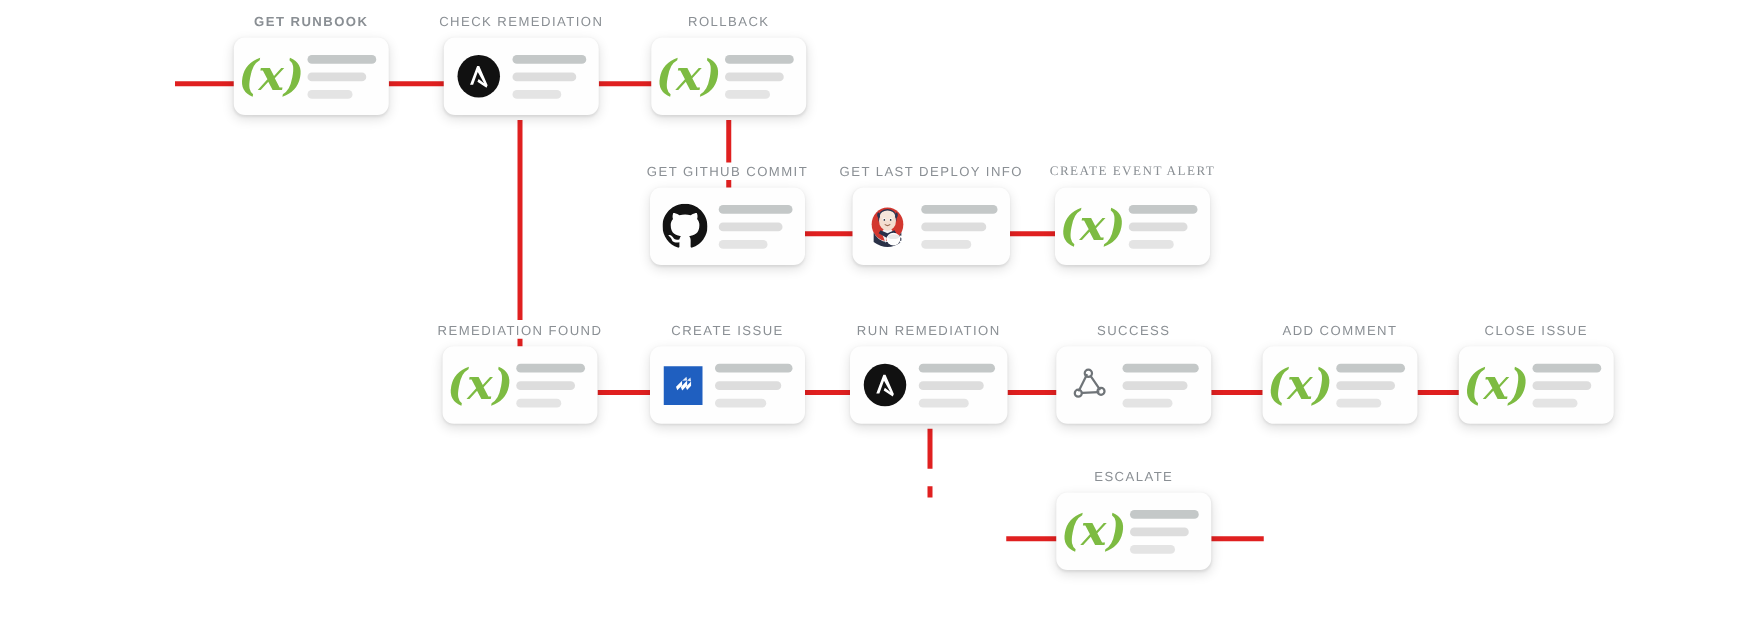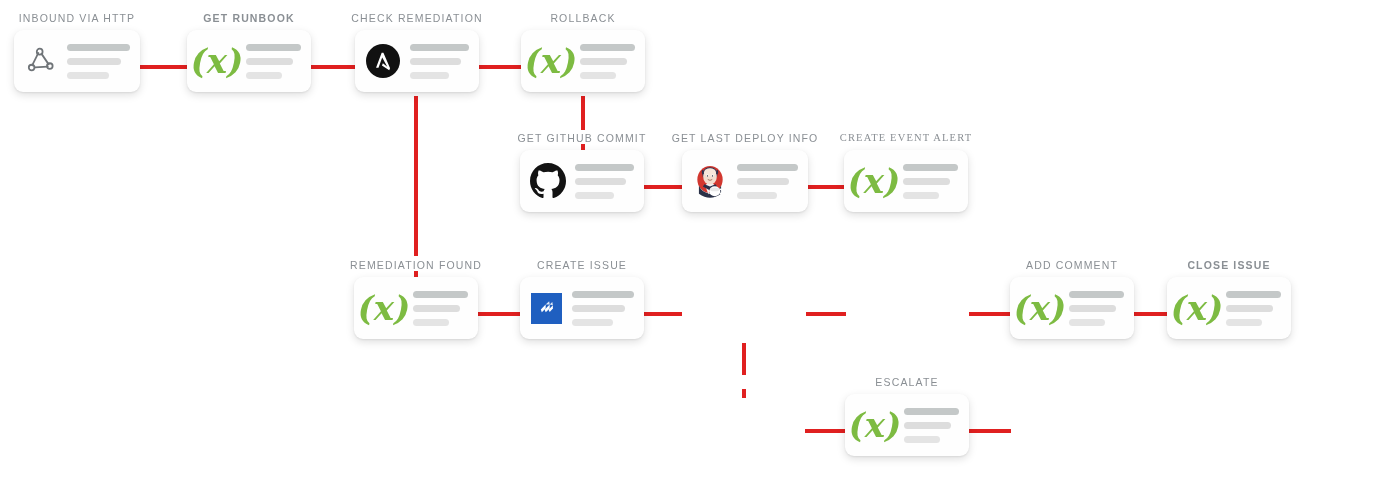--- a/index.html
+++ b/index.html
@@ -88,42 +88,20 @@
     <div class="conn v" style="background: rgb(224, 32, 32); left: 414px; top: 271px; height: 9px;"></div>
     <div class="conn h" style="background: rgb(224, 32, 32); left: 478px; top: 312px; width: 43px;"></div>
     <div class="conn h" style="background: rgb(224, 32, 32); left: 644px; top: 312px; width: 38px;"></div>
     <div class="conn h" style="background: rgb(224, 32, 32); left: 806px; top: 312px; width: 40px;"></div>
     <div class="conn h" style="background: rgb(224, 32, 32); left: 969px; top: 312px; width: 42px;"></div>
     <div class="conn h" style="background: rgb(224, 32, 32); left: 1134px; top: 312px; width: 34px;"></div>
     <div class="conn v" style="background: rgb(224, 32, 32); left: 742px; top: 343px; height: 32px;"></div>
     <div class="conn v" style="background: rgb(224, 32, 32); left: 742px; top: 389px; height: 9px;"></div>
     <div class="conn h" style="background: rgb(224, 32, 32); left: 805px; top: 429px; width: 41px;"></div>
     <div class="conn h" style="background: rgb(224, 32, 32); left: 969px; top: 429px; width: 42px;"></div>
-    <div class="node" style="left: 14px; top: 12px; width: 126px; height: 80px;">
-      <div class="node-label" style="color: rgb(138, 143, 148);">INBOUND VIA HTTP</div>
-      <div class="card" style="width: 126px; height: 62px; background: rgb(254, 254, 254); padding: 0px 10px 0px 8px;">
-        <span class="card-icon" style="width:38px;height:38px;">
-    <svg class="wh" width="30" height="30" viewBox="0 0 32 32" aria-hidden="true">
-      <g fill="none" stroke="#6f7478" stroke-width="1.9" stroke-linecap="round" stroke-linejoin="round">
-        <path d="M13.2 7.4 L6.6 20.6"></path>
-        <path d="M9.6 22.8 L23.2 22.0"></path>
-        <path d="M24.2 19.6 L16.6 8.4"></path>
-      </g>
-      <circle cx="14.6" cy="6.0" r="3.1" fill="none" stroke="#6f7478" stroke-width="1.9"></circle>
-      <circle cx="6.0" cy="23.0" r="3.0" fill="none" stroke="#6f7478" stroke-width="1.9"></circle>
-      <circle cx="25.4" cy="21.4" r="3.0" fill="none" stroke="#6f7478" stroke-width="1.9"></circle>
-    </svg>
-  </span>
-        <div class="card-lines" style="margin-left: 7px;">
-          <div class="ln ln1" style="width: 100%;"></div>
-          <div class="ln ln2" style="width: 86%;"></div>
-          <div class="ln ln3" style="width: 66%;"></div>
-        </div>
-      </div>
-    </div>
     <div class="node" style="left: 187px; top: 12px; width: 124px; height: 80px;">
       <div class="node-label" style="color: rgb(138, 143, 148); font-weight: bold;">GET RUNBOOK</div>
       <div class="card" style="width: 124px; height: 62px; background: rgb(254, 254, 254); padding: 0px 10px 0px 8px;">
         <span class="card-icon" style="width:44px;height:40px;">
     <span class="ic-x" style="font-size:34px;color:#7dbb42;">(<span style="letter-spacing:0;">x</span>)</span>
   </span>
         <div class="card-lines" style="margin-left: 7px;">
           <div class="ln ln1" style="width: 100%;"></div>
           <div class="ln ln2" style="width: 86%;"></div>
           <div class="ln ln3" style="width: 66%;"></div>
@@ -246,35 +224,74 @@
       </svg>
     </span>
   </span>
         <div class="card-lines" style="margin-left: 7px;">
           <div class="ln ln1" style="width: 100%;"></div>
           <div class="ln ln2" style="width: 86%;"></div>
           <div class="ln ln3" style="width: 66%;"></div>
         </div>
       </div>
     </div>
+    <div class="node" style="left: 680px; top: 259px; width: 126px; height: 80px;">
+      <div class="node-label" style="color: rgb(138, 143, 148);">RUN REMEDIATION</div>
+      <div class="card" style="width: 126px; height: 62px; background: rgb(254, 254, 254); padding: 0px 10px 0px 8px;">
+        <span class="card-icon" style="width:40px;height:40px;">
+    <span class="ansible-circle" style="width:34px;height:34px;background:#111111;">
+      <svg width="21.08" height="21.08" viewBox="0 0 24 24" aria-hidden="true">
+        <path d="M11.0 3.2 L4.6 20.2 L7.4 20.2 L11.6 8.6 L17.4 19.0 L12.4 15.0 L11.3 17.6 L19.6 23.0 L20.6 20.8 L13.0 3.2 Z" fill="#ffffff"></path>
+      </svg>
+    </span>
+  </span>
+        <div class="card-lines" style="margin-left: 7px;">
+          <div class="ln ln1" style="width: 100%;"></div>
+          <div class="ln ln2" style="width: 86%;"></div>
+          <div class="ln ln3" style="width: 66%;"></div>
+        </div>
+      </div>
+    </div>
+    <div class="node" style="left: 845px; top: 259px; width: 124px; height: 80px;">
+      <div class="node-label" style="color: rgb(138, 143, 148);">SUCCESS</div>
+      <div class="card" style="width: 124px; height: 62px; background: rgb(254, 254, 254); padding: 0px 10px 0px 8px;">
+        <span class="card-icon" style="width:38px;height:38px;">
+    <svg class="wh" width="30" height="30" viewBox="0 0 32 32" aria-hidden="true">
+      <g fill="none" stroke="#6f7478" stroke-width="1.9" stroke-linecap="round" stroke-linejoin="round">
+        <path d="M13.2 7.4 L6.6 20.6"></path>
+        <path d="M9.6 22.8 L23.2 22.0"></path>
+        <path d="M24.2 19.6 L16.6 8.4"></path>
+      </g>
+      <circle cx="14.6" cy="6.0" r="3.1" fill="none" stroke="#6f7478" stroke-width="1.9"></circle>
+      <circle cx="6.0" cy="23.0" r="3.0" fill="none" stroke="#6f7478" stroke-width="1.9"></circle>
+      <circle cx="25.4" cy="21.4" r="3.0" fill="none" stroke="#6f7478" stroke-width="1.9"></circle>
+    </svg>
+  </span>
+        <div class="card-lines" style="margin-left: 7px;">
+          <div class="ln ln1" style="width: 100%;"></div>
+          <div class="ln ln2" style="width: 86%;"></div>
+          <div class="ln ln3" style="width: 66%;"></div>
+        </div>
+      </div>
+    </div>
     <div class="node" style="left: 1010px; top: 259px; width: 124px; height: 80px;">
       <div class="node-label" style="color: rgb(138, 143, 148);">ADD COMMENT</div>
       <div class="card" style="width: 124px; height: 62px; background: rgb(254, 254, 254); padding: 0px 10px 0px 8px;">
         <span class="card-icon" style="width:44px;height:40px;">
     <span class="ic-x" style="font-size:34px;color:#7dbb42;">(<span style="letter-spacing:0;">x</span>)</span>
   </span>
         <div class="card-lines" style="margin-left: 7px;">
           <div class="ln ln1" style="width: 100%;"></div>
           <div class="ln ln2" style="width: 86%;"></div>
           <div class="ln ln3" style="width: 66%;"></div>
         </div>
       </div>
     </div>
     <div class="node" style="left: 1167px; top: 259px; width: 124px; height: 80px;">
-      <div class="node-label" style="color: rgb(138, 143, 148); font-weight: bold;">CLOSE ISSUE</div>
+      <div class="node-label" style="color: rgb(138, 143, 148);">CLOSE ISSUE</div>
       <div class="card" style="width: 124px; height: 62px; background: rgb(254, 254, 254); padding: 0px 10px 0px 8px;">
         <span class="card-icon" style="width:44px;height:40px;">
     <span class="ic-x" style="font-size:34px;color:#7dbb42;">(<span style="letter-spacing:0;">x</span>)</span>
   </span>
         <div class="card-lines" style="margin-left: 7px;">
           <div class="ln ln1" style="width: 100%;"></div>
           <div class="ln ln2" style="width: 86%;"></div>
           <div class="ln ln3" style="width: 66%;"></div>
         </div>
       </div>

